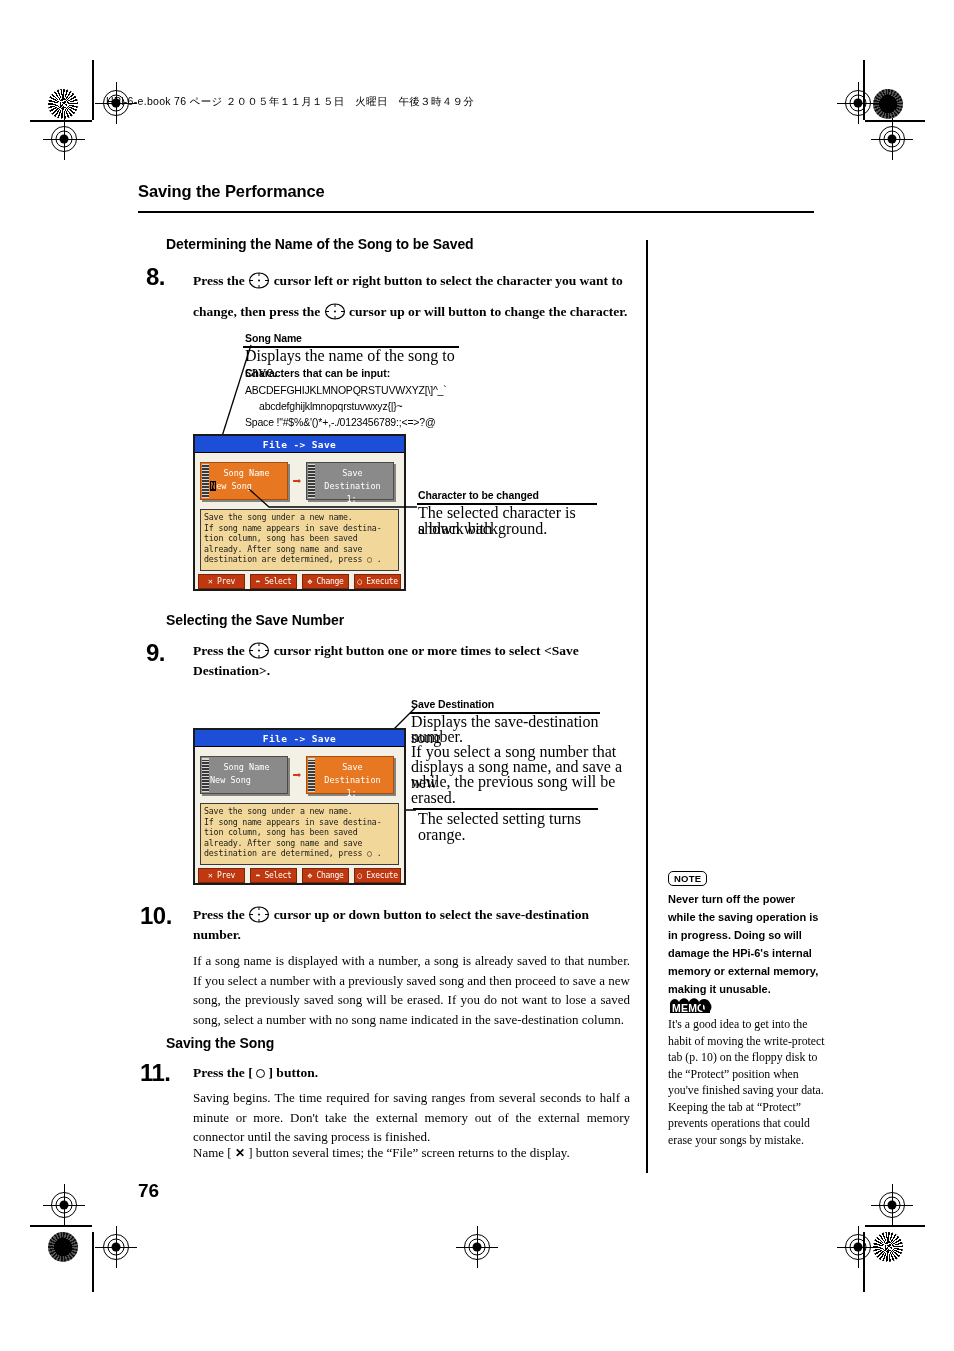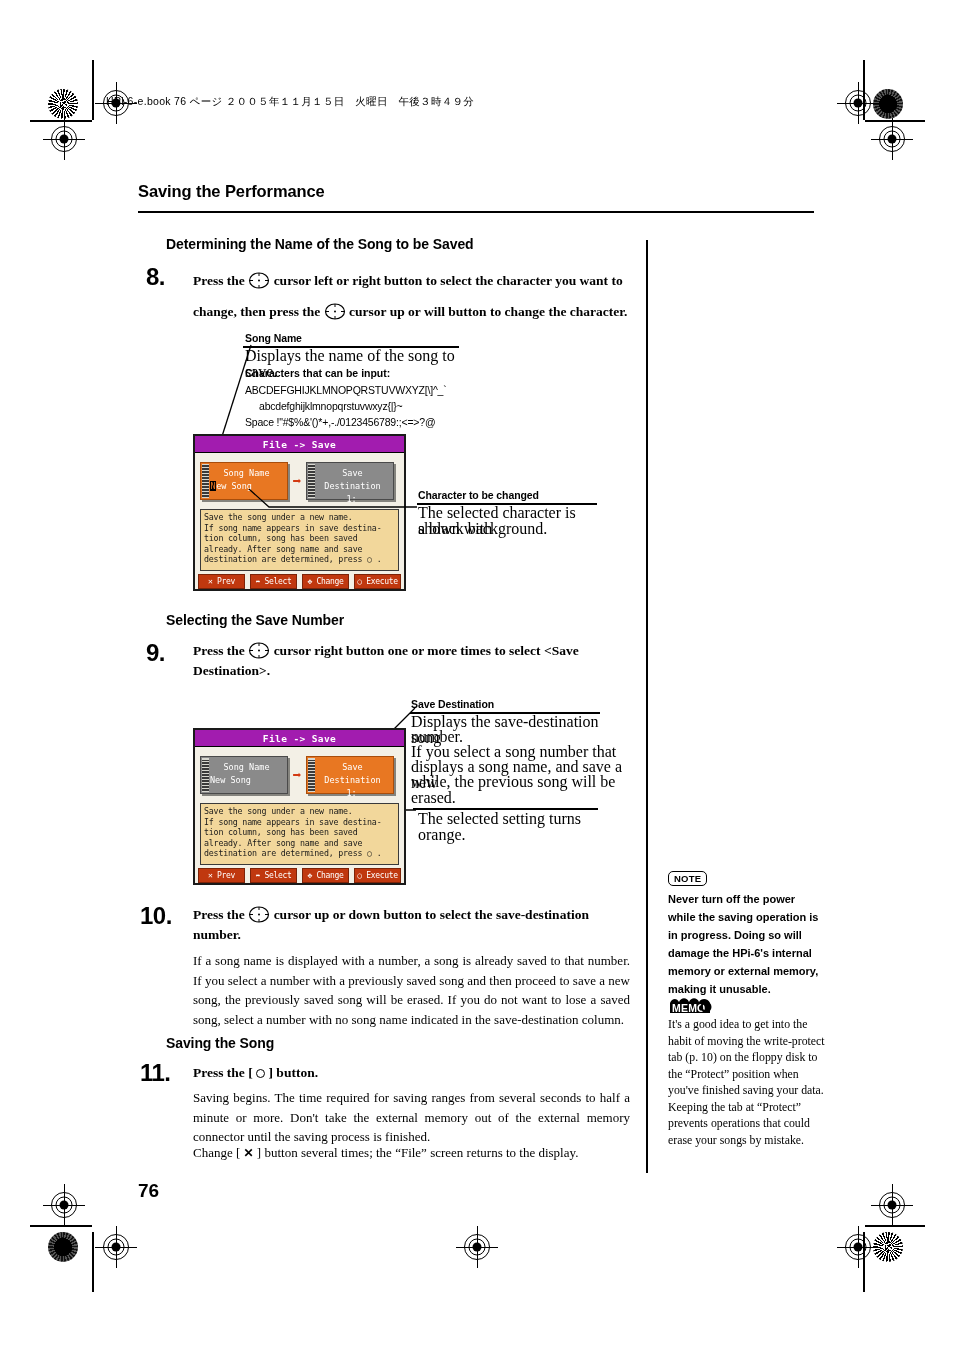--- a/index.html
+++ b/index.html
@@ -208,21 +208,21 @@
     width: 213px;
     height: 157px;
     background: #f3f0e6;
     border: 2px solid #1a1a1a;
     box-sizing: border-box;
     font-family: "DejaVu Sans Mono", monospace;
     overflow: hidden;
   }
   .lcd-title {
     height: 16px;
-    background: #a21caf;
+    background: #1d4ed8;
     color: #ffffff;
     font-size: 9.5px;
     font-weight: bold;
     display: flex;
     align-items: center;
     justify-content: center;
     letter-spacing: 0.4px;
     border-bottom: 1px solid #000;
   }
   .lcd-mid {
@@ -592,21 +592,21 @@
 
 <div class="step-lead tight" style="left:193px; top:1063px; width:450px;">
   <span>Press the [</span>
   <span class="circ-btn"></span>
   <span>] button.</span>
 </div>
 
 <div class="body-text" style="left:193px; top:1088px; width:437px; text-align:justify;">Saving begins. The time required for saving ranges from several seconds to half a minute or more. Don't take the external memory out of the external memory connector until the saving process is finished.</div>
 
 <div class="body-text" style="left:193px; top:1143px; width:437px;">
-  <span>Change [</span>
+  <span>Name [</span>
   <span class="x-btn">✕</span>
   <span>] button several times; the “File” screen returns to the display.</span>
 </div>
 
 <div class="note-badge" style="left:668px; top:871px;">NOTE</div>
 <div class="note-text" style="left:668px; top:890px;">Never turn off the power while the saving operation is in progress. Doing so will damage the HPi-6's internal memory or external memory, making it unusable.</div>
 
 <div class="memo-badge" style="left:668px; top:997px;">
   <svg width="46" height="19" viewBox="0 0 46 19">
     <path d="M2 6 C4 1, 9 1, 11 5 C13 0, 19 0, 21 5 C23 0, 29 0, 31 5 C33 1, 40 1, 42 6 L42 16 L2 16 Z" fill="#000"></path>

